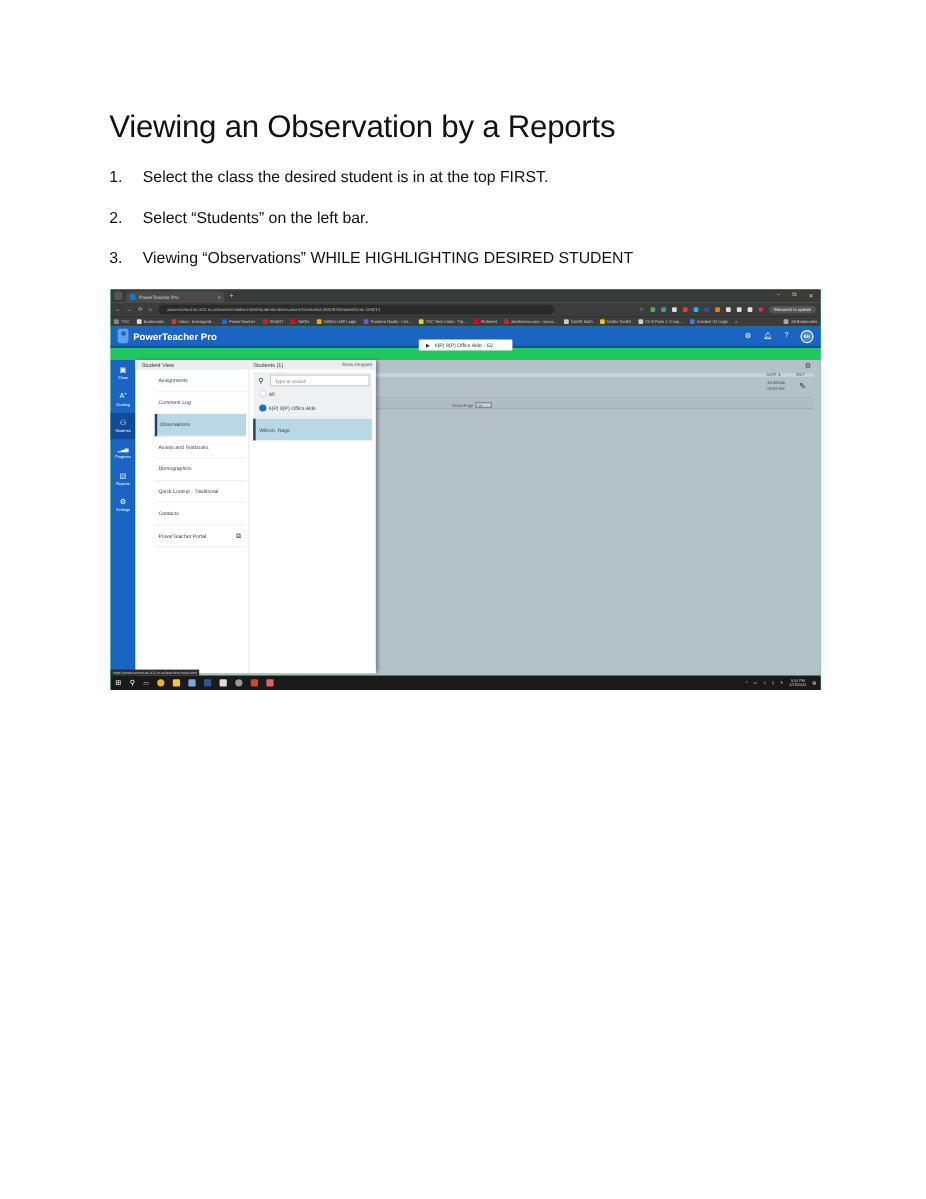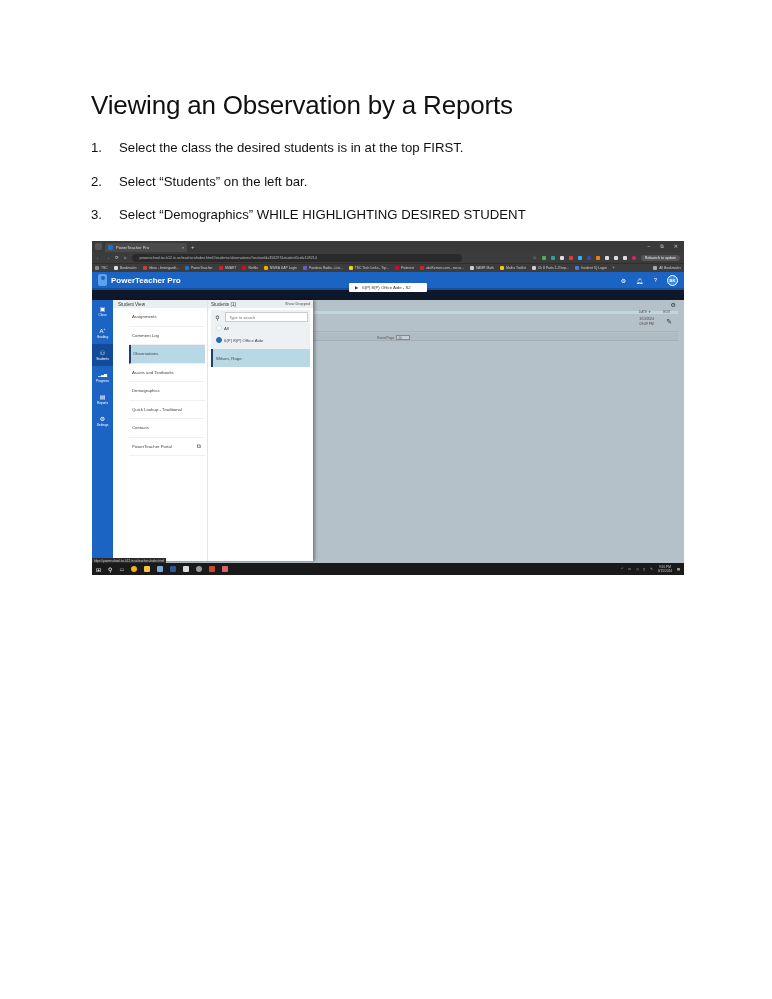--- a/index.html
+++ b/index.html
@@ -6,21 +6,21 @@
   html, body { width: 772px; height: 999px; background: #ffffff; overflow: hidden; }
   body { font-family: "Liberation Sans", sans-serif; color: #111; position: relative; }
 
   .doc-title { position: absolute; left: 91px; top: 90px; font-size: 26px; font-weight: normal; color: #111; letter-spacing: -0.2px; }
   .steps { position: absolute; left: 91px; top: 140px; width: 600px; }
   .step { display: flex; font-size: 13.2px; height: 33.5px; align-items: flex-start; }
   .step .num { width: 28px; }
   .step .txt { }
 
   
-  .shot { position: absolute; left: 92px; top: 241px; width: 592px; height: 334px; background: #0f172a; overflow: hidden; font-size: 5px; }
+  .shot { position: absolute; left: 92px; top: 241px; width: 592px; height: 334px; background: #22c55e; overflow: hidden; font-size: 5px; }
 
   
   .tabbar { height: 11px; background: #3a3a3a; display: flex; align-items: center; padding-left: 3px; }
   .tabbar .ddbtn { width: 7px; height: 7px; border-radius: 2px; background: #555; margin-right: 3px; }
   .tabbar .tab { width: 82px; height: 9px; background: #4a4a4a; border-radius: 3px 3px 0 0; margin-top: 2px; display:flex; align-items:center; padding: 0 3px; color:#ddd; font-size:4px;}
   .tabbar .tab .fav { width:5px; height:5px; background:#1a73c8; border-radius:1px; margin-right:3px;}
   .tabbar .tab .x { margin-left:auto; color:#ccc; }
   .tabbar .plus { color: #ccc; font-size: 6px; margin-left: 4px; }
   .tabbar .winctl { margin-left: auto; display: flex; gap: 10px; color: #ccc; font-size: 5px; padding-right: 6px; }
 
@@ -90,29 +90,29 @@
   .taskbar .clock { text-align: center; line-height: 4px; }
 </style>
 </head>
 <body>
 
 <h1 class="doc-title">Viewing an Observation by a Reports</h1>
 
 <div class="steps">
   <div class="step">
     <span class="num">1.</span>
-    <span class="txt">Select the class the desired students is in at the top FIRST.</span>
+    <span class="txt">Select the class the desired student is in at the top FIRST.</span>
   </div>
   <div class="step">
     <span class="num">2.</span>
     <span class="txt">Select “Students” on the left bar.</span>
   </div>
   <div class="step">
     <span class="num">3.</span>
-    <span class="txt">Select “Demographics” WHILE HIGHLIGHTING DESIRED STUDENT</span>
+    <span class="txt">Viewing “Observations” WHILE HIGHLIGHTING DESIRED STUDENT</span>
   </div>
 </div>
 
 <div class="shot">
 
   <div class="tabbar">
     <div class="ddbtn"></div>
     <div class="tab">
       <span class="fav"></span>
       <span>PowerTeacher Pro</span>

